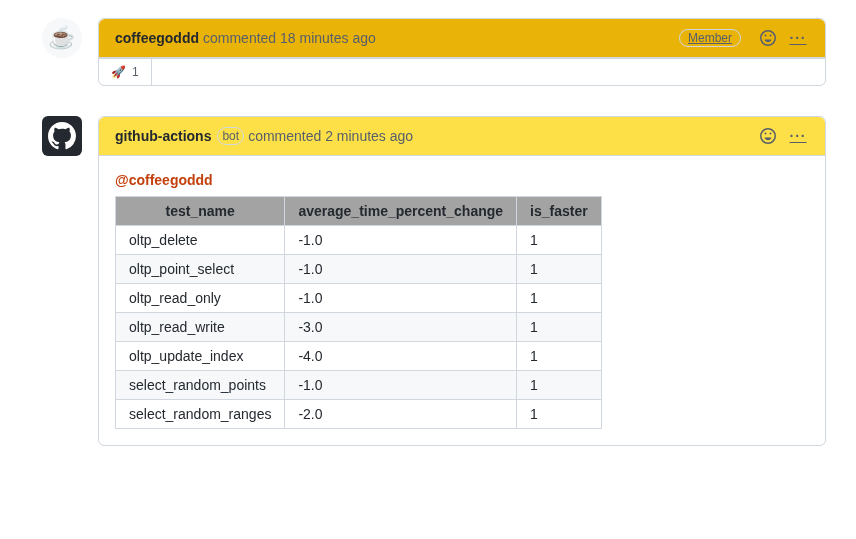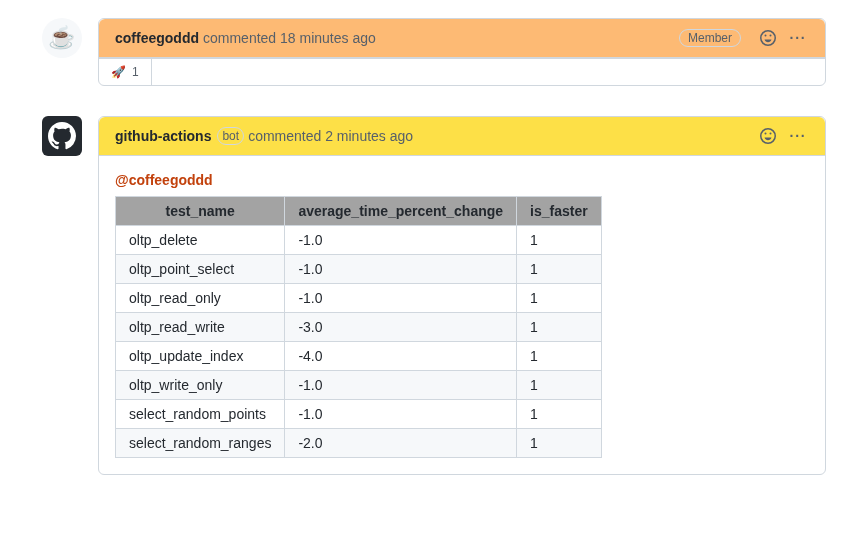--- a/index.html
+++ b/index.html
@@ -36,21 +36,21 @@
   }
   .avatar.gh svg { width: 28px; height: 28px; fill: #fff; }
   .comment {
     margin-left: 16px;
     flex: 1;
     border: 1px solid #d0d7de;
     border-radius: 6px;
     min-width: 0;
   }
   .comment.highlight .comment-header {
-    background: #fdba74;
+    background: #eab308;
     border-color: #d0d7de;
     border-bottom: 1px solid #d0d7de;
   }
   .comment.highlight { border-color: #d0d7de; }
   .comment-header {
     background: #fde047;
     border-bottom: 1px solid #d0d7de;
     border-top-left-radius: 6px;
     border-top-right-radius: 6px;
     padding: 8px 16px;
@@ -81,20 +81,21 @@
     border-radius: 12px;
     margin-right: 8px;
     font-weight: 500;
   }
   .header-right {
     margin-left: auto;
     display: flex;
     align-items: center;
     gap: 8px;
     color: #57606a;
+    text-decoration: underline;
   }
   .icon-btn {
     display: inline-flex;
     align-items: center;
     justify-content: center;
     width: 22px;
     height: 22px;
     cursor: pointer;
     color: #57606a;
   }
@@ -219,25 +220,20 @@
               <td>oltp_read_write</td>
               <td>-3.0</td>
               <td>1</td>
             </tr>
             <tr>
               <td>oltp_update_index</td>
               <td>-4.0</td>
               <td>1</td>
             </tr>
             <tr>
-              <td>oltp_write_only</td>
-              <td>-1.0</td>
-              <td>1</td>
-            </tr>
-            <tr>
               <td>select_random_points</td>
               <td>-1.0</td>
               <td>1</td>
             </tr>
             <tr>
               <td>select_random_ranges</td>
               <td>-2.0</td>
               <td>1</td>
             </tr>
           </tbody>

